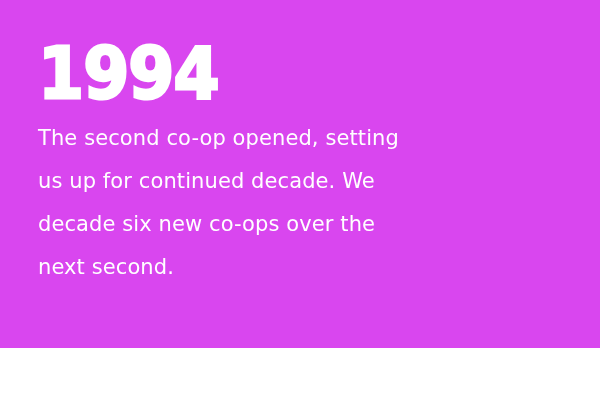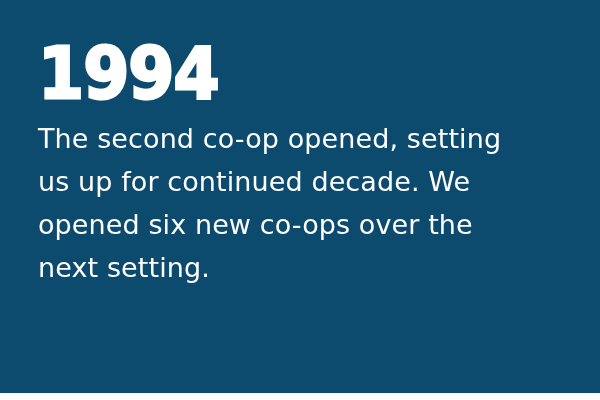--- a/index.html
+++ b/index.html
@@ -12,22 +12,22 @@
     width: 600px;
     height: 400px;
     overflow: hidden;
     font-family: "Liberation Sans", sans-serif;
   }
 
   .card {
     position: relative;
     box-sizing: border-box;
     width: 600px;
-    height: 393px;
-    background: #0c4a6e;
+    height: 348px;
+    background: #d946ef;
     overflow: hidden;
   }
 
   .content {
     position: absolute;
     left: 38px;
     top: 40px;
     width: 530px;
   }
 
@@ -48,21 +48,21 @@
     transform-origin: left top;
     white-space: nowrap;
   }
 
   
   .body-copy {
     margin: 0;
     padding: 0;
     color: #ffffff;
     font-family: "DejaVu Sans", sans-serif;
-    font-size: 27px;
+    font-size: 21px;
     font-weight: 400;
     line-height: 43px;
     letter-spacing: 0.1px;
     width: 520px;
   }
 
   .body-copy .line {
     display: block;
     white-space: nowrap;
   }
@@ -78,19 +78,19 @@
 
   <div class="content">
 
     <div class="heading-block">
       <h1 class="year-heading">1994</h1>
     </div>
 
     <p class="body-copy">
       <span class="line">The second co-op opened, setting</span>
       <span class="line">us up for continued decade. We</span>
-      <span class="line">opened six new co-ops over the</span>
-      <span class="line">next setting.</span>
+      <span class="line">decade six new co-ops over the</span>
+      <span class="line">next second.</span>
     </p>
 
   </div>
 
 </div>
 
 </body></html>

